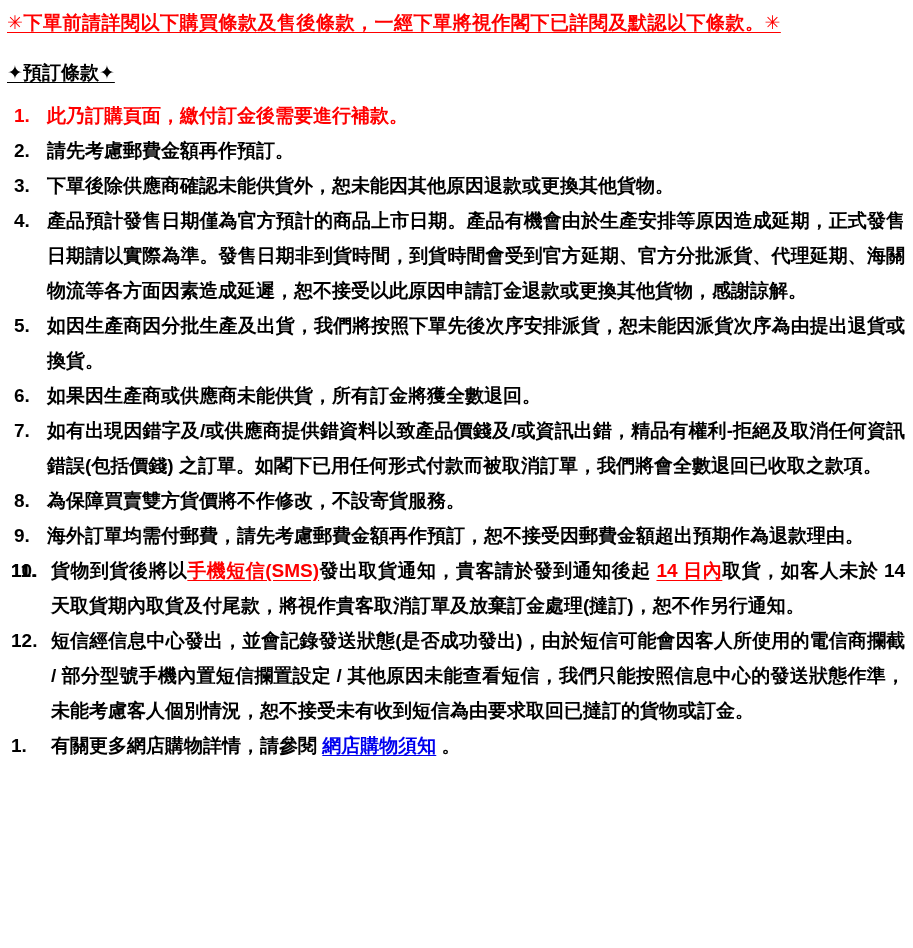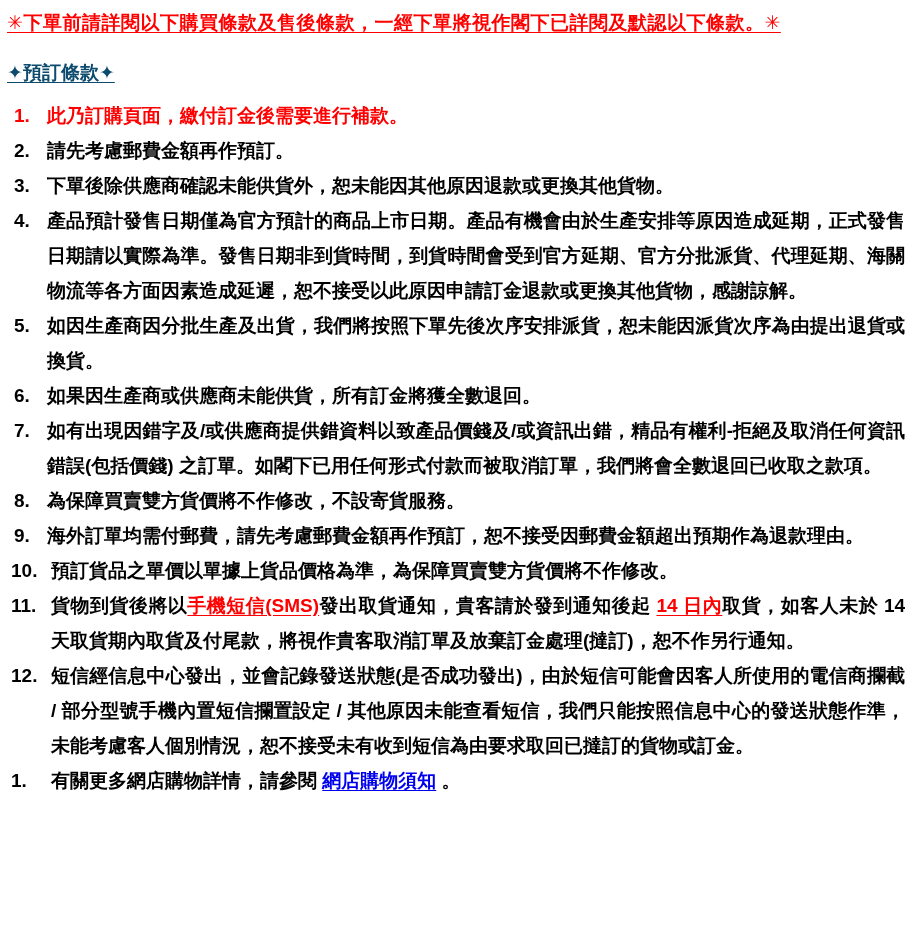--- a/index.html
+++ b/index.html
@@ -24,21 +24,21 @@
     line-height: 25px;
     text-decoration: underline;
     text-underline-offset: 3px;
     letter-spacing: 0.5px;
   }
   .section-title {
     display: inline-block;
     margin-top: 26px;
     font-size: 19px;
     line-height: 24px;
-    color: #0c4a6e;
+    color: #000000;
     text-decoration: underline;
     text-underline-offset: 3px;
   }
   .terms {
     margin-top: 13px;
   }
   .term-item {
     position: relative;
     padding-left: 40px;
     font-size: 19px;
@@ -80,18 +80,18 @@
   <div class="terms">
       <div class="term-item red"><span class="num">1.</span><span class="seg plain">此乃訂購頁面，繳付訂金後需要進行補款。</span></div>
       <div class="term-item"><span class="num">2.</span><span class="seg plain">請先考慮郵費金額再作預訂。</span></div>
       <div class="term-item"><span class="num">3.</span><span class="seg plain">下單後除供應商確認未能供貨外，恕未能因其他原因退款或更換其他貨物。</span></div>
       <div class="term-item"><span class="num">4.</span><span class="seg plain">產品預計發售日期僅為官方預計的商品上市日期。產品有機會由於生產安排等原因造成延期，正式發售日期請以實際為準。發售日期非到貨時間，到貨時間會受到官方延期、官方分批派貨、代理延期、海關物流等各方面因素造成延遲，恕不接受以此原因申請訂金退款或更換其他貨物，感謝諒解。</span></div>
       <div class="term-item"><span class="num">5.</span><span class="seg plain">如因生產商因分批生產及出貨，我們將按照下單先後次序安排派貨，恕未能因派貨次序為由提出退貨或換貨。</span></div>
       <div class="term-item"><span class="num">6.</span><span class="seg plain">如果因生產商或供應商未能供貨，所有訂金將獲全數退回。</span></div>
       <div class="term-item"><span class="num">7.</span><span class="seg plain">如有出現因錯字及/或供應商提供錯資料以致產品價錢及/或資訊出錯，精品有權利-拒絕及取消任何資訊錯誤(包括價錢) 之訂單。如閣下已用任何形式付款而被取消訂單，我們將會全數退回已收取之款項。</span></div>
       <div class="term-item"><span class="num">8.</span><span class="seg plain">為保障買賣雙方貨價將不作修改，不設寄貨服務。</span></div>
       <div class="term-item"><span class="num">9.</span><span class="seg plain">海外訂單均需付郵費，請先考慮郵費金額再作預訂，恕不接受因郵費金額超出預期作為退款理由。</span></div>
-      <div class="term-item wide"><span class="num">10.</span><span class="seg plain">預訂貨品之單價以單據上貨品價格為準，為保障買賣雙方貨價將不作修改。</span></div>
+      <div class="term-item wide"><span class="num">10.</span></div>
       <div class="term-item wide"><span class="num">11.</span><span class="seg plain">貨物到貨後將以</span><span class="seg red-underline">手機短信(SMS)</span><span class="seg plain">發出取貨通知，貴客請於發到通知後起 </span><span class="seg red-underline">14 日內</span><span class="seg plain">取貨，如客人未於 14 天取貨期內取貨及付尾款，將視作貴客取消訂單及放棄訂金處理(撻訂)，恕不作另行通知。</span></div>
       <div class="term-item wide"><span class="num">12.</span><span class="seg plain">短信經信息中心發出，並會記錄發送狀態(是否成功發出)，由於短信可能會因客人所使用的電信商攔截 / 部分型號手機內置短信攔置設定 / 其他原因未能查看短信，我們只能按照信息中心的發送狀態作準，未能考慮客人個別情況，恕不接受未有收到短信為由要求取回已撻訂的貨物或訂金。</span></div>
       <div class="term-item wide"><span class="num">1.</span><span class="seg plain">有關更多網店購物詳情，請參閱 </span><a class="seg link" href="#">網店購物須知</a><span class="seg plain"> 。</span></div>
     </div>
 </div>
 
 </body></html>

